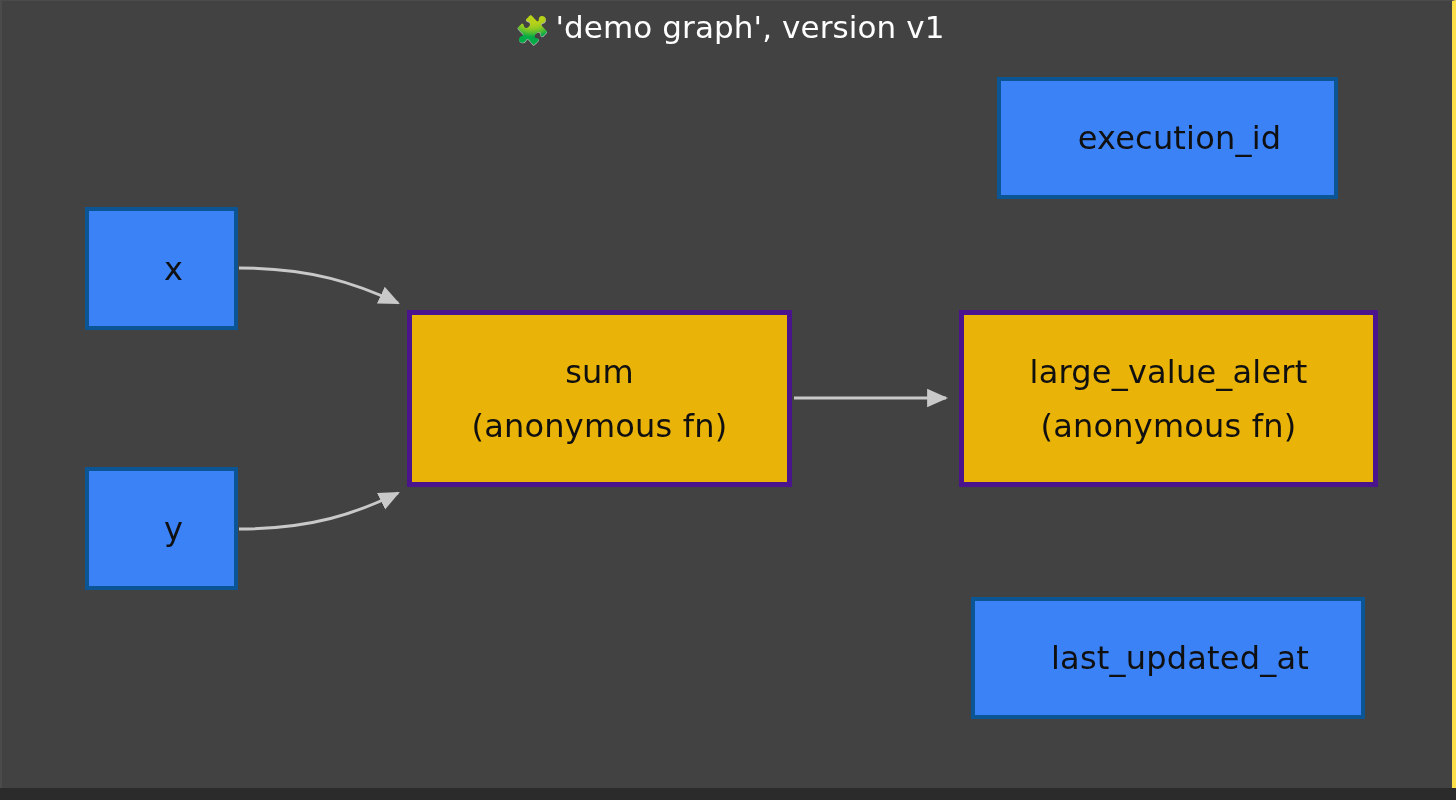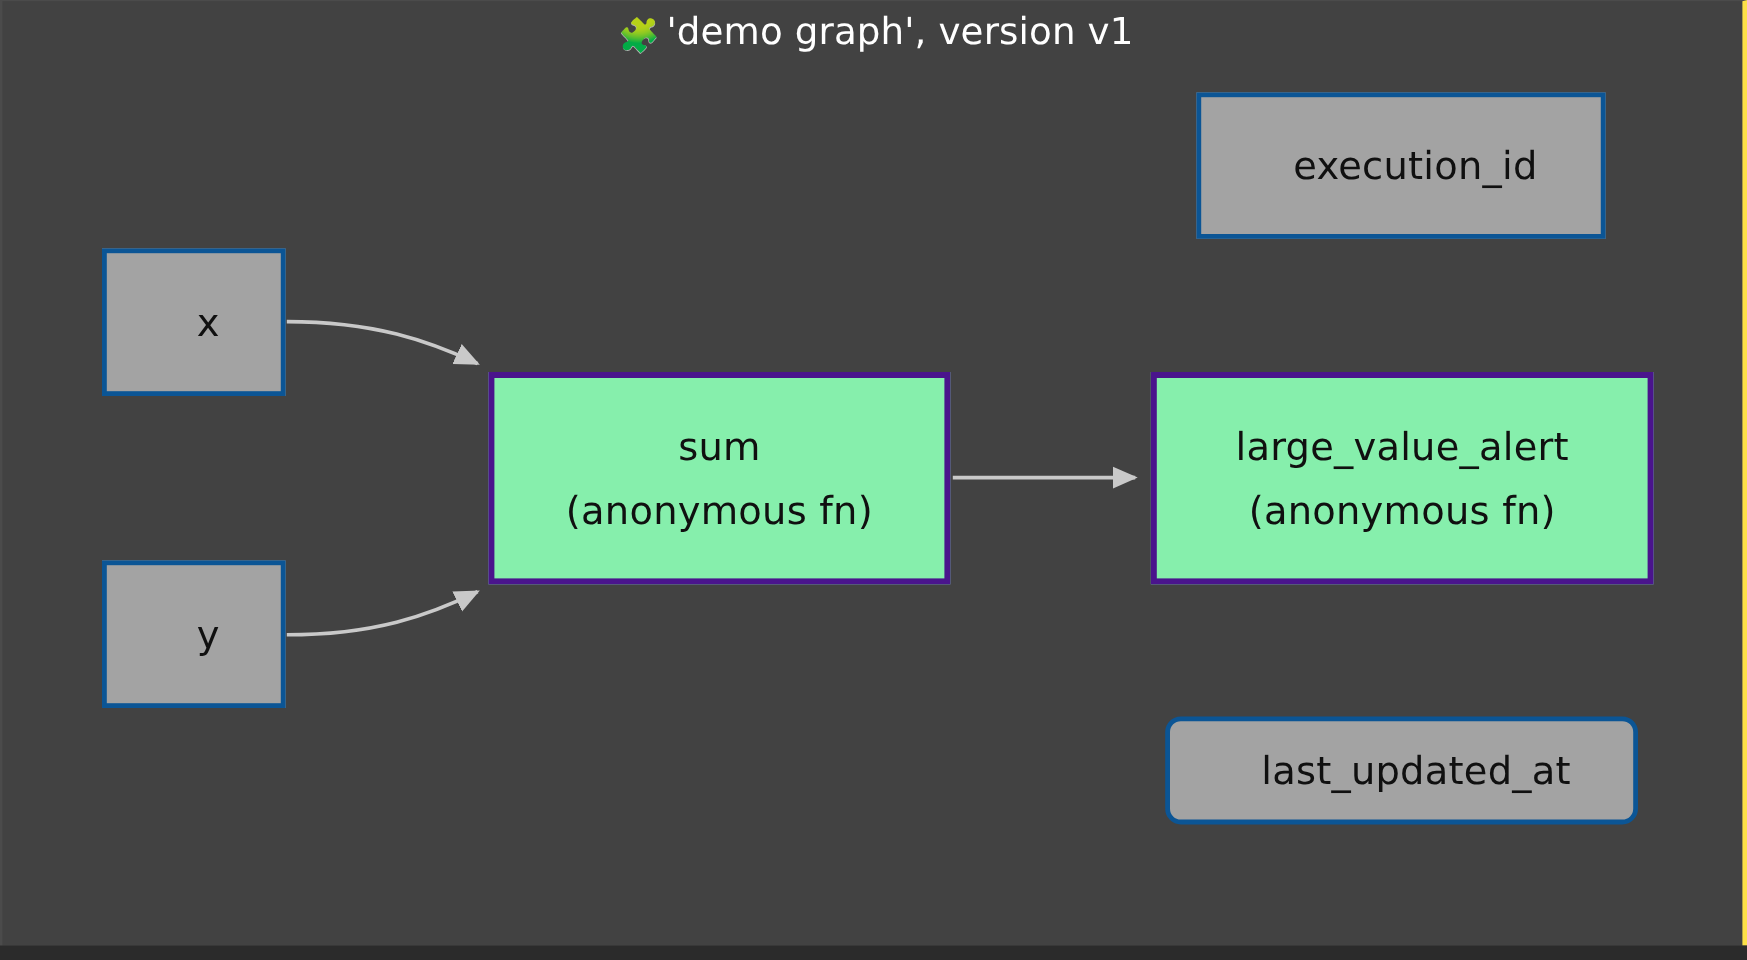--- a/index.html
+++ b/index.html
@@ -72,26 +72,26 @@
     display: flex;
     align-items: center;
     justify-content: center;
     text-align: center;
     color: #101010;
     font-size: 32px;
     line-height: 54px;
     letter-spacing: 0.2px;
   }
   .node.io {
-    background: #a3a3a3;
+    background: #3b82f6;
     border: 4px solid #0b5595;
     padding-left: 24px;
   }
   .node.fn {
-    background: #86efac;
+    background: #eab308;
     border: 5px solid #4a148c;
   }
   .node .node-label {
     display: block;
     white-space: pre-line;
   }
 </style>
 </head>
 <body>
 
@@ -127,21 +127,21 @@
           <span class="node-label">sum
 (anonymous fn)</span>
         </div>
         <div class="node fn" style="left: 957px; top: 309px; width: 419px; height: 177px;">
           <span class="node-label">large_value_alert
 (anonymous fn)</span>
         </div>
         <div class="node io" style="left: 995px; top: 76px; width: 341px; height: 122px;">
           <span class="node-label">execution_id</span>
         </div>
-        <div class="node io" style="left: 969px; top: 596px; width: 394px; height: 90px; border-radius: 13px;">
+        <div class="node io" style="left: 969px; top: 596px; width: 394px; height: 122px;">
           <span class="node-label">last_updated_at</span>
         </div>
       </div>
 
   </div>
 
   <div id="bottom-strip"></div>
 
 </div>
 

